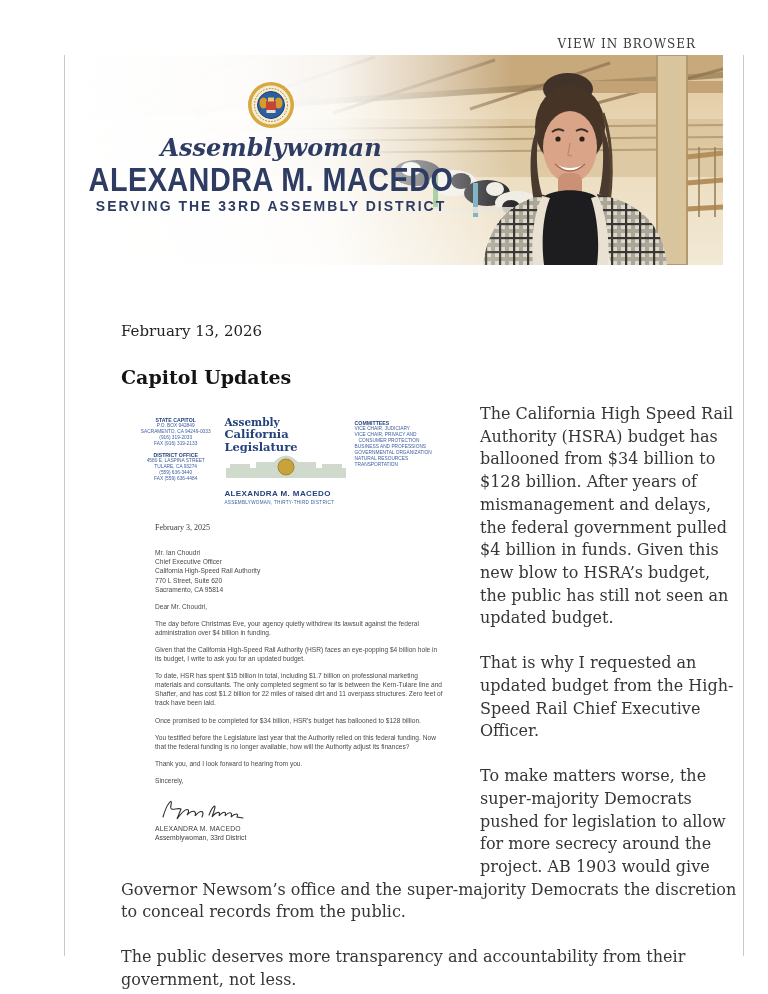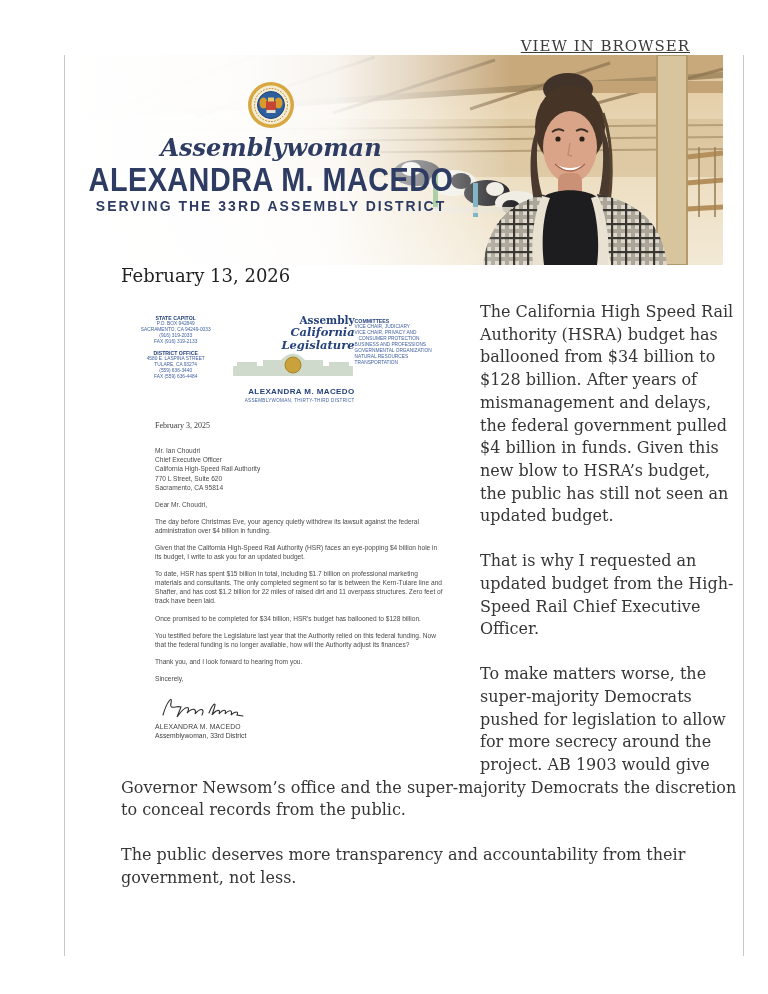--- a/index.html
+++ b/index.html
@@ -1,19 +1,19 @@
 <!DOCTYPE html>
 <html><head>
 <meta charset="utf-8">
 <style>
   * { margin:0; padding:0; box-sizing:border-box; }
   html,body { background:#ffffff; }
   body { width:768px; height:994px; position:relative; font-family:"DejaVu Serif", serif; overflow:hidden; }
 
-  .view-link { position:absolute; top:37px; right:78px; font-size:15px; letter-spacing:1px; color:#3a3a3a; cursor:pointer;text-decoration:underline; }
+  .view-link { position:absolute; top:37px; right:72px; font-size:12px; letter-spacing:1px; color:#3a3a3a; cursor:pointer; }
 
   .card { position:absolute; left:64px; top:55px; width:680px; height:901px; background:#fff;
           border-left:1px solid #c9c9c9; border-right:1px solid #c9c9c9; }
 
   
   .banner { position:relative; width:100%; height:210px; overflow:hidden; background:#fff; }
   .banner svg.barn { position:absolute; left:0; top:0; width:658px; height:210px; }
   .banner .fade { position:absolute; inset:0;
      background:linear-gradient(90deg,#ffffff 0%, rgba(255,255,255,.97) 26%, rgba(255,255,255,.88) 40%,
                 rgba(255,255,255,.45) 54%, rgba(255,255,255,0) 66%); }
@@ -23,38 +23,38 @@
   .script-line { font-style:italic; font-weight:bold; font-family:"DejaVu Serif", serif; }
   .script-top { font-size:24px; margin-top:4px; }
   .brand-name { font-family:"Liberation Sans", sans-serif; font-weight:700; font-size:30px; letter-spacing:.5px;
                 transform:scale(.96,1.12); margin-top:1px; white-space:nowrap; }
   .script-bottom { font-size:23px; margin-top:1px; }
   .tagline { font-family:"Liberation Sans", sans-serif; font-weight:700; font-size:14px; letter-spacing:2px;
              margin-top:1px; transform:scaleY(1.05); white-space:nowrap; }
 
   
   .body-area { padding:0 4px 0 56px; color:#333333; }
-  .date-line { font-size:18px; color:#222; }
+  .date-line { margin-top:57px; font-size:15px; color:#222; }
   .article-heading { margin-top:26px; font-size:19px; font-weight:bold; color:#141414; }
   .article { margin-top:15px; font-size:16px; line-height:1.42; color:#363636; }
   .article p { margin:0 0 22px 0; }
   .article::after { content:""; display:block; clear:both; }
 
   
   .letter { float:left; width:333px; height:446px; overflow:hidden; margin:2px 26px 12px 0;
             font-family:"Liberation Sans", sans-serif; background:#fff; }
   .lh-row { display:flex; padding:12px 2px 0 6px; }
   .lh-left { width:98px; text-align:center; }
   .lh-right { width:98px; text-align:left; padding-top:3px; }
   .lh-small div { font-size:4.8px; line-height:6px; color:#40609f; }
   .lh-small div:first-child { font-weight:bold; color:#26427c; font-size:5.2px; }
   .lh-left .lh-block + .lh-block { margin-top:5px; }
-  .lh-center { width:131px; text-align:right; }
+  .lh-center { width:131px; text-align:left; }
   .masthead1 { font-family:"DejaVu Serif", serif; font-weight:bold; font-size:10.5px; color:#26427c; line-height:1.05; }
-  .masthead2 { font-family:"DejaVu Serif", serif; font-weight:bold; font-size:11.5px; color:#26427c; line-height:1.1;font-style:italic; }
+  .masthead2 { font-family:"DejaVu Serif", serif; font-weight:bold; font-size:11.5px; color:#26427c; line-height:1.1; }
   .capitol-art { margin-top:1px; }
   .member-name { font-size:8px; font-weight:bold; color:#26427c; letter-spacing:.4px; margin-top:1px; }
   .member-title { font-size:4.6px; color:#40609f; letter-spacing:.3px; margin-top:1px; }
   .letter-date { margin:15px 0 0 34px; font-size:8px; color:#3b3b3b;font-family:Liberation Serif, serif; }
   .letter-body { margin:15px 10px 0 34px; font-size:6.6px; line-height:1.38; color:#4a4a4a; }
   .letter-body p, .letter-body .addr { margin:0 0 8px 0; }
   .addr div { line-height:1.38; }
   .sig-svg { display:block; margin:4px 0 0 2px; }
   .signer-name { font-size:6.8px; color:#3d3d3d; margin-top:1px; letter-spacing:.2px; }
   .signer-title { font-size:6.8px; color:#3d3d3d; }
@@ -167,20 +167,21 @@
         <circle cx="24" cy="24" r="13.5" fill="none" stroke="#1d4176" stroke-width="1"></circle>
       </svg>
       <div class="script-line script-top">Assemblywoman</div>
       <div class="brand-name">ALEXANDRA M. MACEDO</div>
       <div class="tagline">SERVING THE 33RD ASSEMBLY DISTRICT</div>
     </div>
   </div>
 
   <div class="body-area">
     <div class="date-line">February 13, 2026</div>
+    <div class="article-heading">Capitol Updates</div>
 
     <div class="article">
 
       <div class="letter">
         <div class="lh-row">
           <div class="lh-left">
             <div class="lh-block lh-small">
                 <div>STATE CAPITOL</div>
                 <div>P.O. BOX 942849</div>
                 <div>SACRAMENTO, CA 94249-0033</div>

